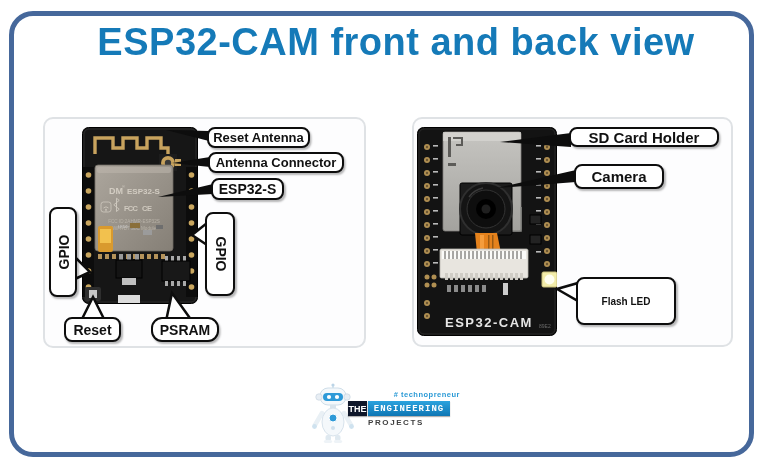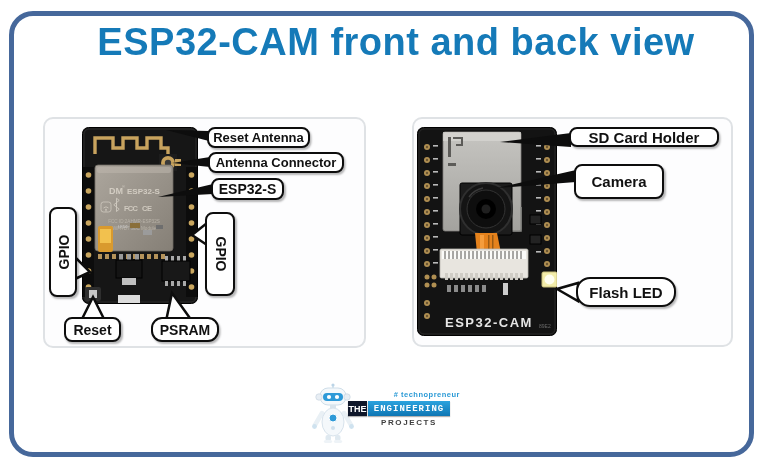--- a/index.html
+++ b/index.html
@@ -35,35 +35,35 @@
   .callout.vert span{display:block;transform:rotate(-90deg);font-size:14px;}
   .callout.vert.cw span{transform:rotate(90deg);}
   .co-wifi{left:207px;top:127px;width:103px;height:21px;}
   .co-antconn{left:208px;top:152px;width:136px;height:21px;}
   .co-esp32s{left:211px;top:178px;width:73px;height:22px;font-size:14px;}
   .co-gpio-l{left:49px;top:207px;width:28px;height:90px;}
   .co-gpio-r{left:205px;top:212px;width:30px;height:84px;}
   .co-reset{left:64px;top:317px;width:57px;height:25px;font-size:14px;}
   .co-psram{left:151px;top:317px;width:68px;height:25px;font-size:14px;border-radius:11px;}
   .co-sd{left:569px;top:127px;width:150px;height:20px;font-size:15px;}
-  .co-camera{left:574px;top:164px;width:90px;height:35px;font-size:15px;}
-  .co-flash{left:576px;top:277px;width:100px;height:30px;font-size:15px;border-radius:14px;}
+  .co-camera{left:574px;top:164px;width:90px;height:25px;font-size:15px;}
+  .co-flash{left:576px;top:277px;width:100px;height:48px;font-size:10px;}
   
   .logo{position:absolute;left:308px;top:381px;width:160px;height:62px;}
   .logo .robot{position:absolute;left:2px;top:2px;}
   .logo .tagline{position:absolute;left:40px;top:9px;width:112px;text-align:right;
     font-size:7.5px;font-weight:700;color:#2A9AD6;letter-spacing:.5px;}
   .logo .box-the{position:absolute;left:40px;top:20px;width:19px;height:15px;
     background:#0f172a;color:#fff;font-size:9px;font-weight:700;
     display:flex;align-items:center;justify-content:center;box-shadow:0 1px 1px rgba(0,0,0,.3);}
   .logo .box-eng{position:absolute;left:60px;top:20px;width:82px;height:15px;
     background:linear-gradient(#2BA3DE,#0E76B4);color:#fff;font-size:9px;font-weight:700;
     letter-spacing:1px;display:flex;align-items:center;justify-content:center;
     box-shadow:0 1px 1px rgba(0,0,0,.3);font-family:Liberation Mono, monospace;}
-  .logo .projects{position:absolute;left:60px;top:37px;width:82px;text-align:center;
+  .logo .projects{position:absolute;left:60px;top:37px;width:82px;text-align:left;
     font-size:8px;font-weight:700;color:#3F3F3F;letter-spacing:1.6px;}
 </style>
 </head>
 <body>
 
 <div class="frame"></div>
 
 <h1 class="page-title">ESP32-CAM front and back view</h1>
 
 <div class="card front"></div>

